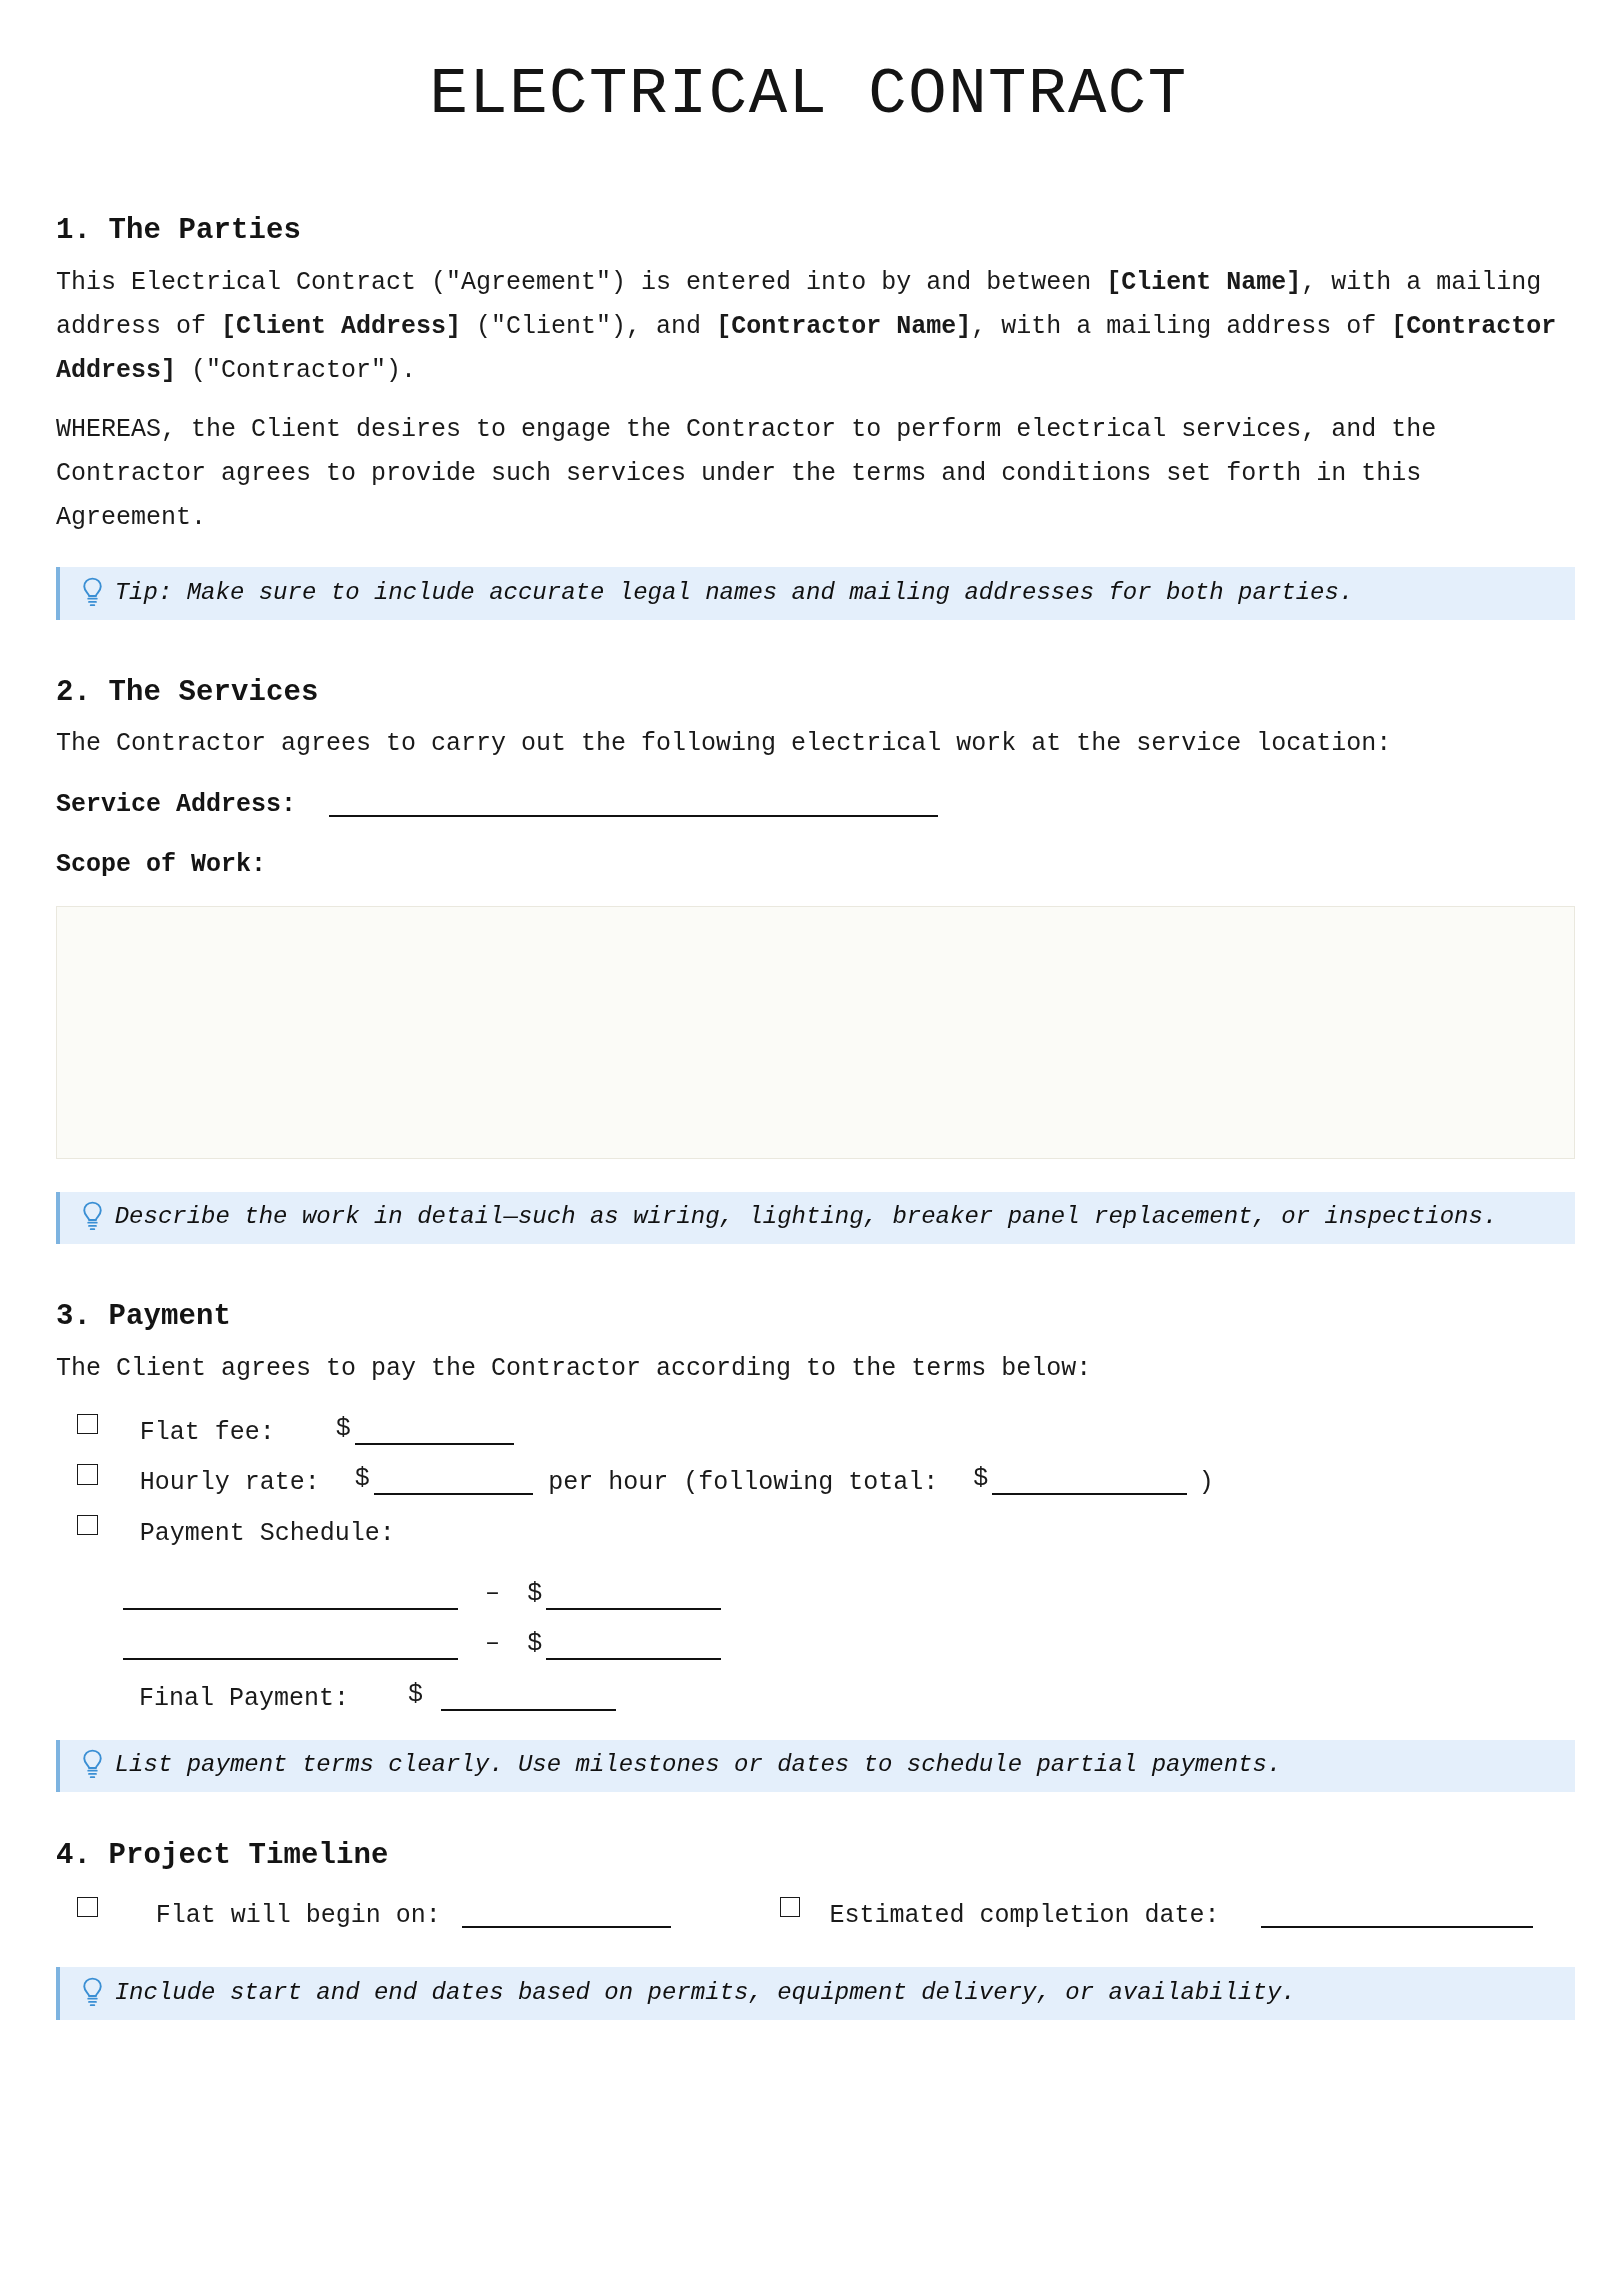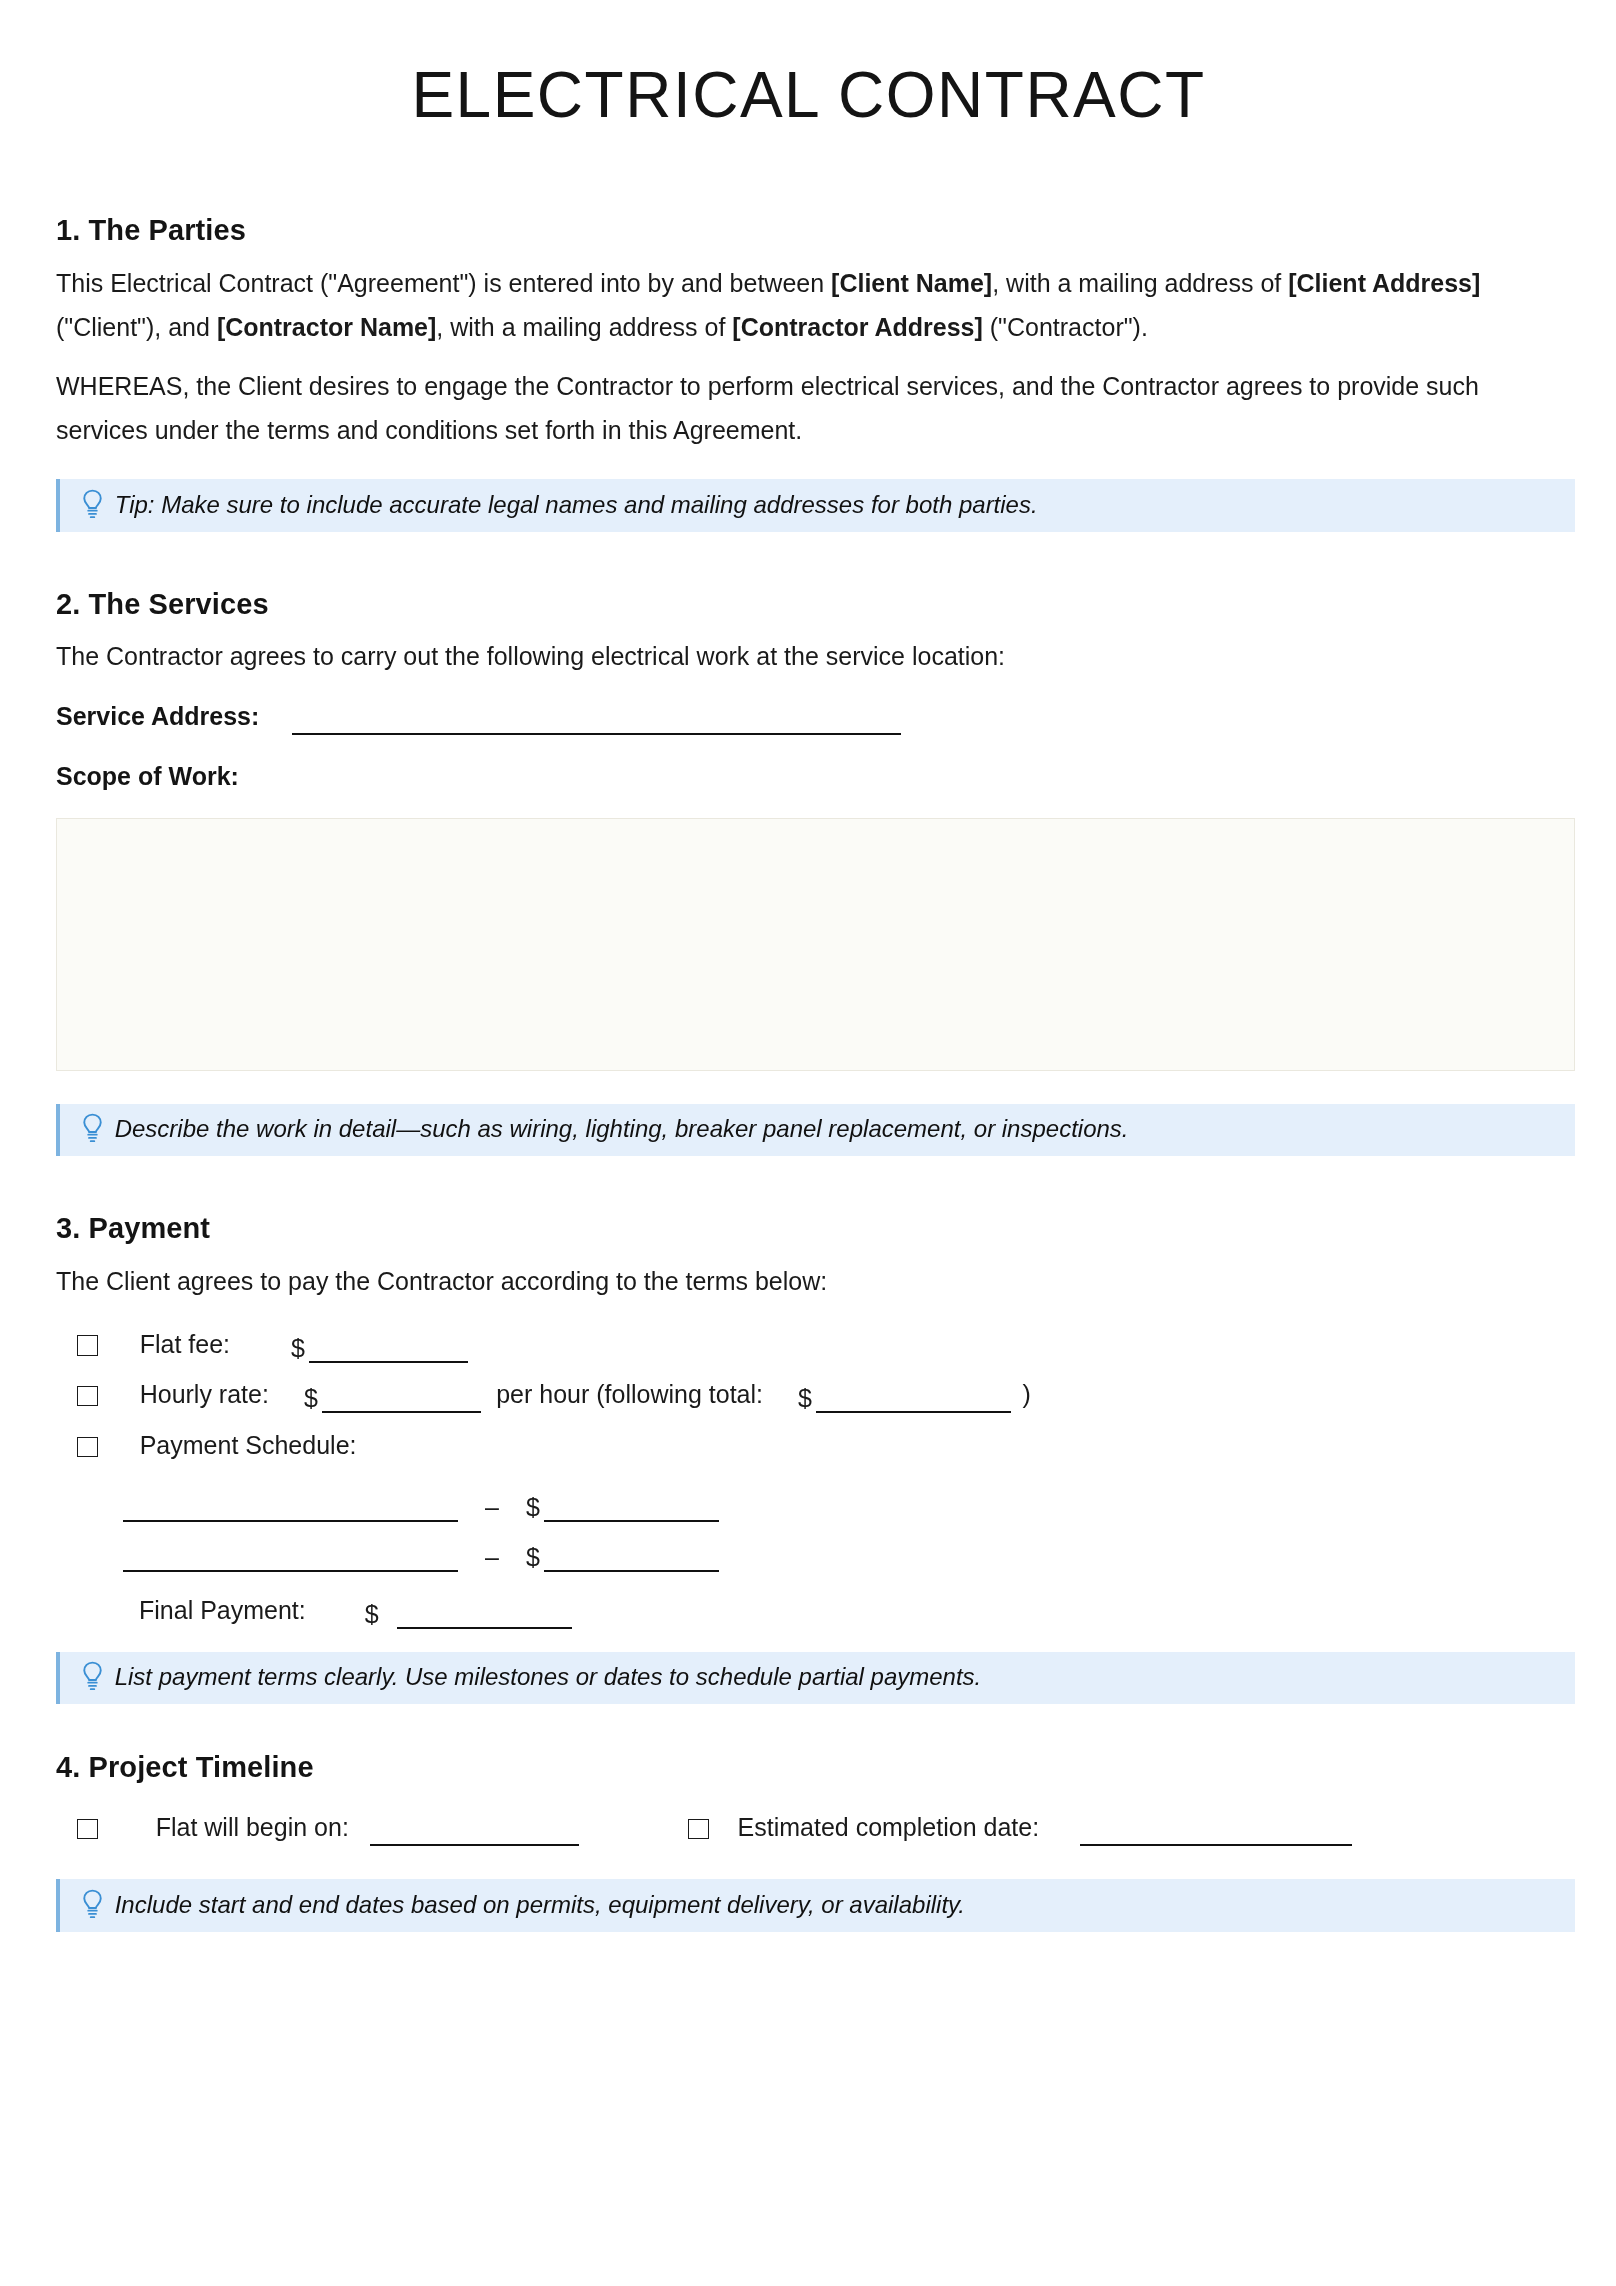--- a/index.html
+++ b/index.html
@@ -17,20 +17,21 @@
     overflow: hidden;
   }
 
   .page {
     position: absolute;
     left: 0; top: 0;
     width: 1617px;
     height: 2286px;
     background: #ffffff;
     box-sizing: border-box;
+    font-family: Liberation Mono, monospace;
   }
 
   
   .doc-title {
     position: absolute;
     left: 0;
     top: 56px;
     width: 1617px;
     text-align: center;
     font-size: 64px;
@@ -120,21 +121,20 @@
   }
   .label-reg {
     font-size: 25px;
     line-height: 37px;
     font-weight: 400;
     color: #1a1a1a;
   }
 
   .row {
     display: flex;
-    align-items: flex-end;
   }
 
   
   .scope-box {
     width: 1519px;
     height: 253px;
     background: #fbfbf7;
     border: 1.5px solid #eae8de;
     box-sizing: border-box;
   }

